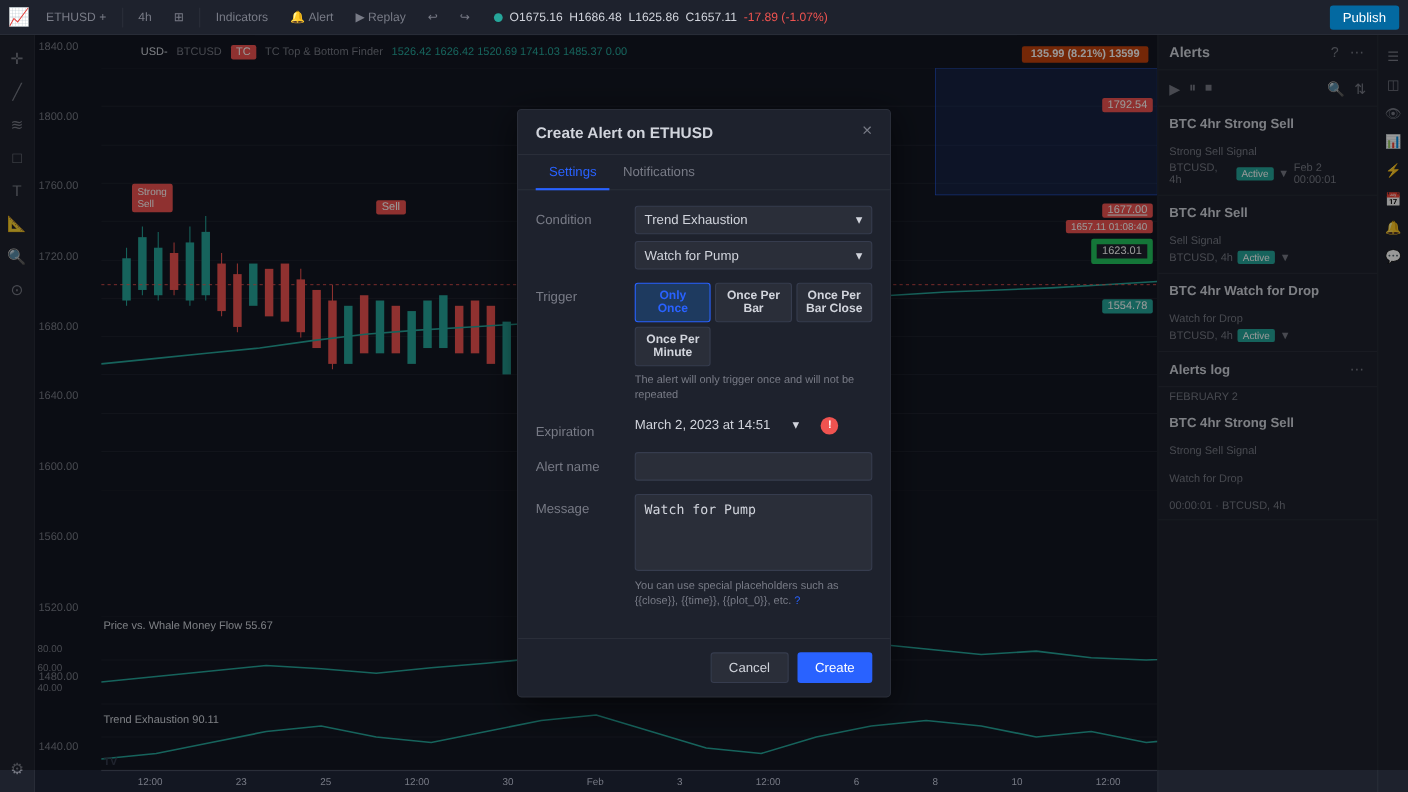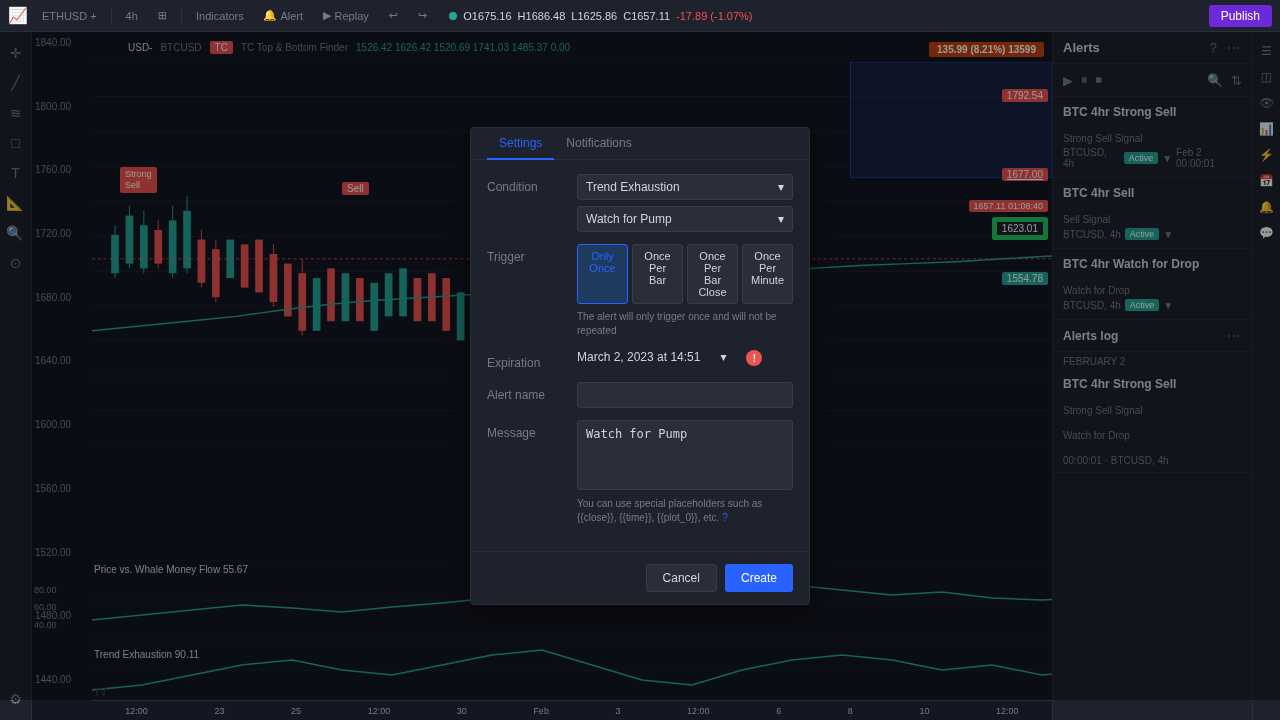--- a/index.html
+++ b/index.html
@@ -27,21 +27,21 @@
       display: flex; align-items: center; gap: 4px;
       font-weight: 700; font-size: 13px; color: #2962ff;
     }
     .topbar-btn {
       background: none; border: none; color: #787b86;
       cursor: pointer; padding: 2px 6px; border-radius: 3px;
       font-size: 11px; display: flex; align-items: center; gap: 3px;
     }
     .topbar-sep { width: 1px; height: 18px; background: #2a2e39; }
     .topbar-publish {
-      background: #6d28d9; color: #fff; border: none;
+      background: #0369a1; color: #fff; border: none;
       padding: 4px 12px; border-radius: 3px; font-size: 12px;
       cursor: pointer; margin-left: auto;
     }
     .price-info {
       display: flex; align-items: center; gap: 6px;
       font-size: 11px; color: #d1d4dc;
     }
     .price-neg { color: #ef5350; }
     .green-dot { width: 8px; height: 8px; border-radius: 50%; background: #26a69a; }
 
@@ -213,21 +213,21 @@
       width: 100%; background: #2a2e39; border: 1px solid #363c4e;
       color: #d1d4dc; padding: 5px 8px; border-radius: 3px;
       font-size: 12px; cursor: pointer; display: flex;
       align-items: center; justify-content: space-between;
       margin-bottom: 6px;
     }
     .select-box:last-child { margin-bottom: 0; }
 
     
     .trigger-grid {
-      display: grid; grid-template-columns: 1fr 1fr 1fr 1fr; gap: 4px;
+      display: grid; grid-template-columns: 1fr 1fr 1fr; gap: 4px; font-weight: bold;
     }
     .trigger-btn {
       background: #2a2e39; border: 1px solid #363c4e;
       color: #d1d4dc; padding: 5px 8px; border-radius: 3px;
       font-size: 11px; cursor: pointer; text-align: center;
     }
     .trigger-btn.active {
       background: #1e3a5f; border-color: #2962ff; color: #2962ff;
     }
 
@@ -460,21 +460,21 @@
       <div>Sell</div>
     </div>
 
     <div style="position:absolute; top:10px; right:8px; background:#c2410c; color:#fff; padding:2px 8px; border-radius:2px; font-size:10px; font-weight:600;">
       <span>135.99 (8.21%) 13599</span>
     </div>
 
     <div class="price-tag" style="top: 57px;">
       <span>1792.54</span>
     </div>
-    <div class="price-tag" style="top: 136px; text-decoration: underline;">
+    <div class="price-tag" style="top: 153px; text-decoration: underline;">
       <span>1677.00</span>
     </div>
     <div class="price-tag" style="top: 168px; font-size:9px;">
       <span>1657.11 01:08:40</span>
     </div>
     <div class="price-tag" style="top: 185px; background:#1e222d; border:5px solid #22c55e;">
       <span>1623.01</span>
     </div>
     <div class="price-tag" style="top: 240px; background:#26a69a;">
       <span>1554.78</span>
@@ -596,20 +596,24 @@
     <div class="rt-btn">📅</div>
     <div class="rt-btn">🔔</div>
     <div class="rt-btn">💬</div>
   </div>
 
 </div>
 
 <div class="modal-overlay">
   <div class="modal">
 
+    <div class="modal-header">
+      <span class="modal-title">Create Alert on ETHUSD</span>
+      <button class="modal-close">×</button>
+    </div>
 
     <div class="modal-tabs">
       <div class="modal-tab active">Settings</div>
       <div class="modal-tab">Notifications</div>
     </div>
 
     <div class="modal-body">
 
       <div class="form-row">
         <div class="form-label">Condition</div>

